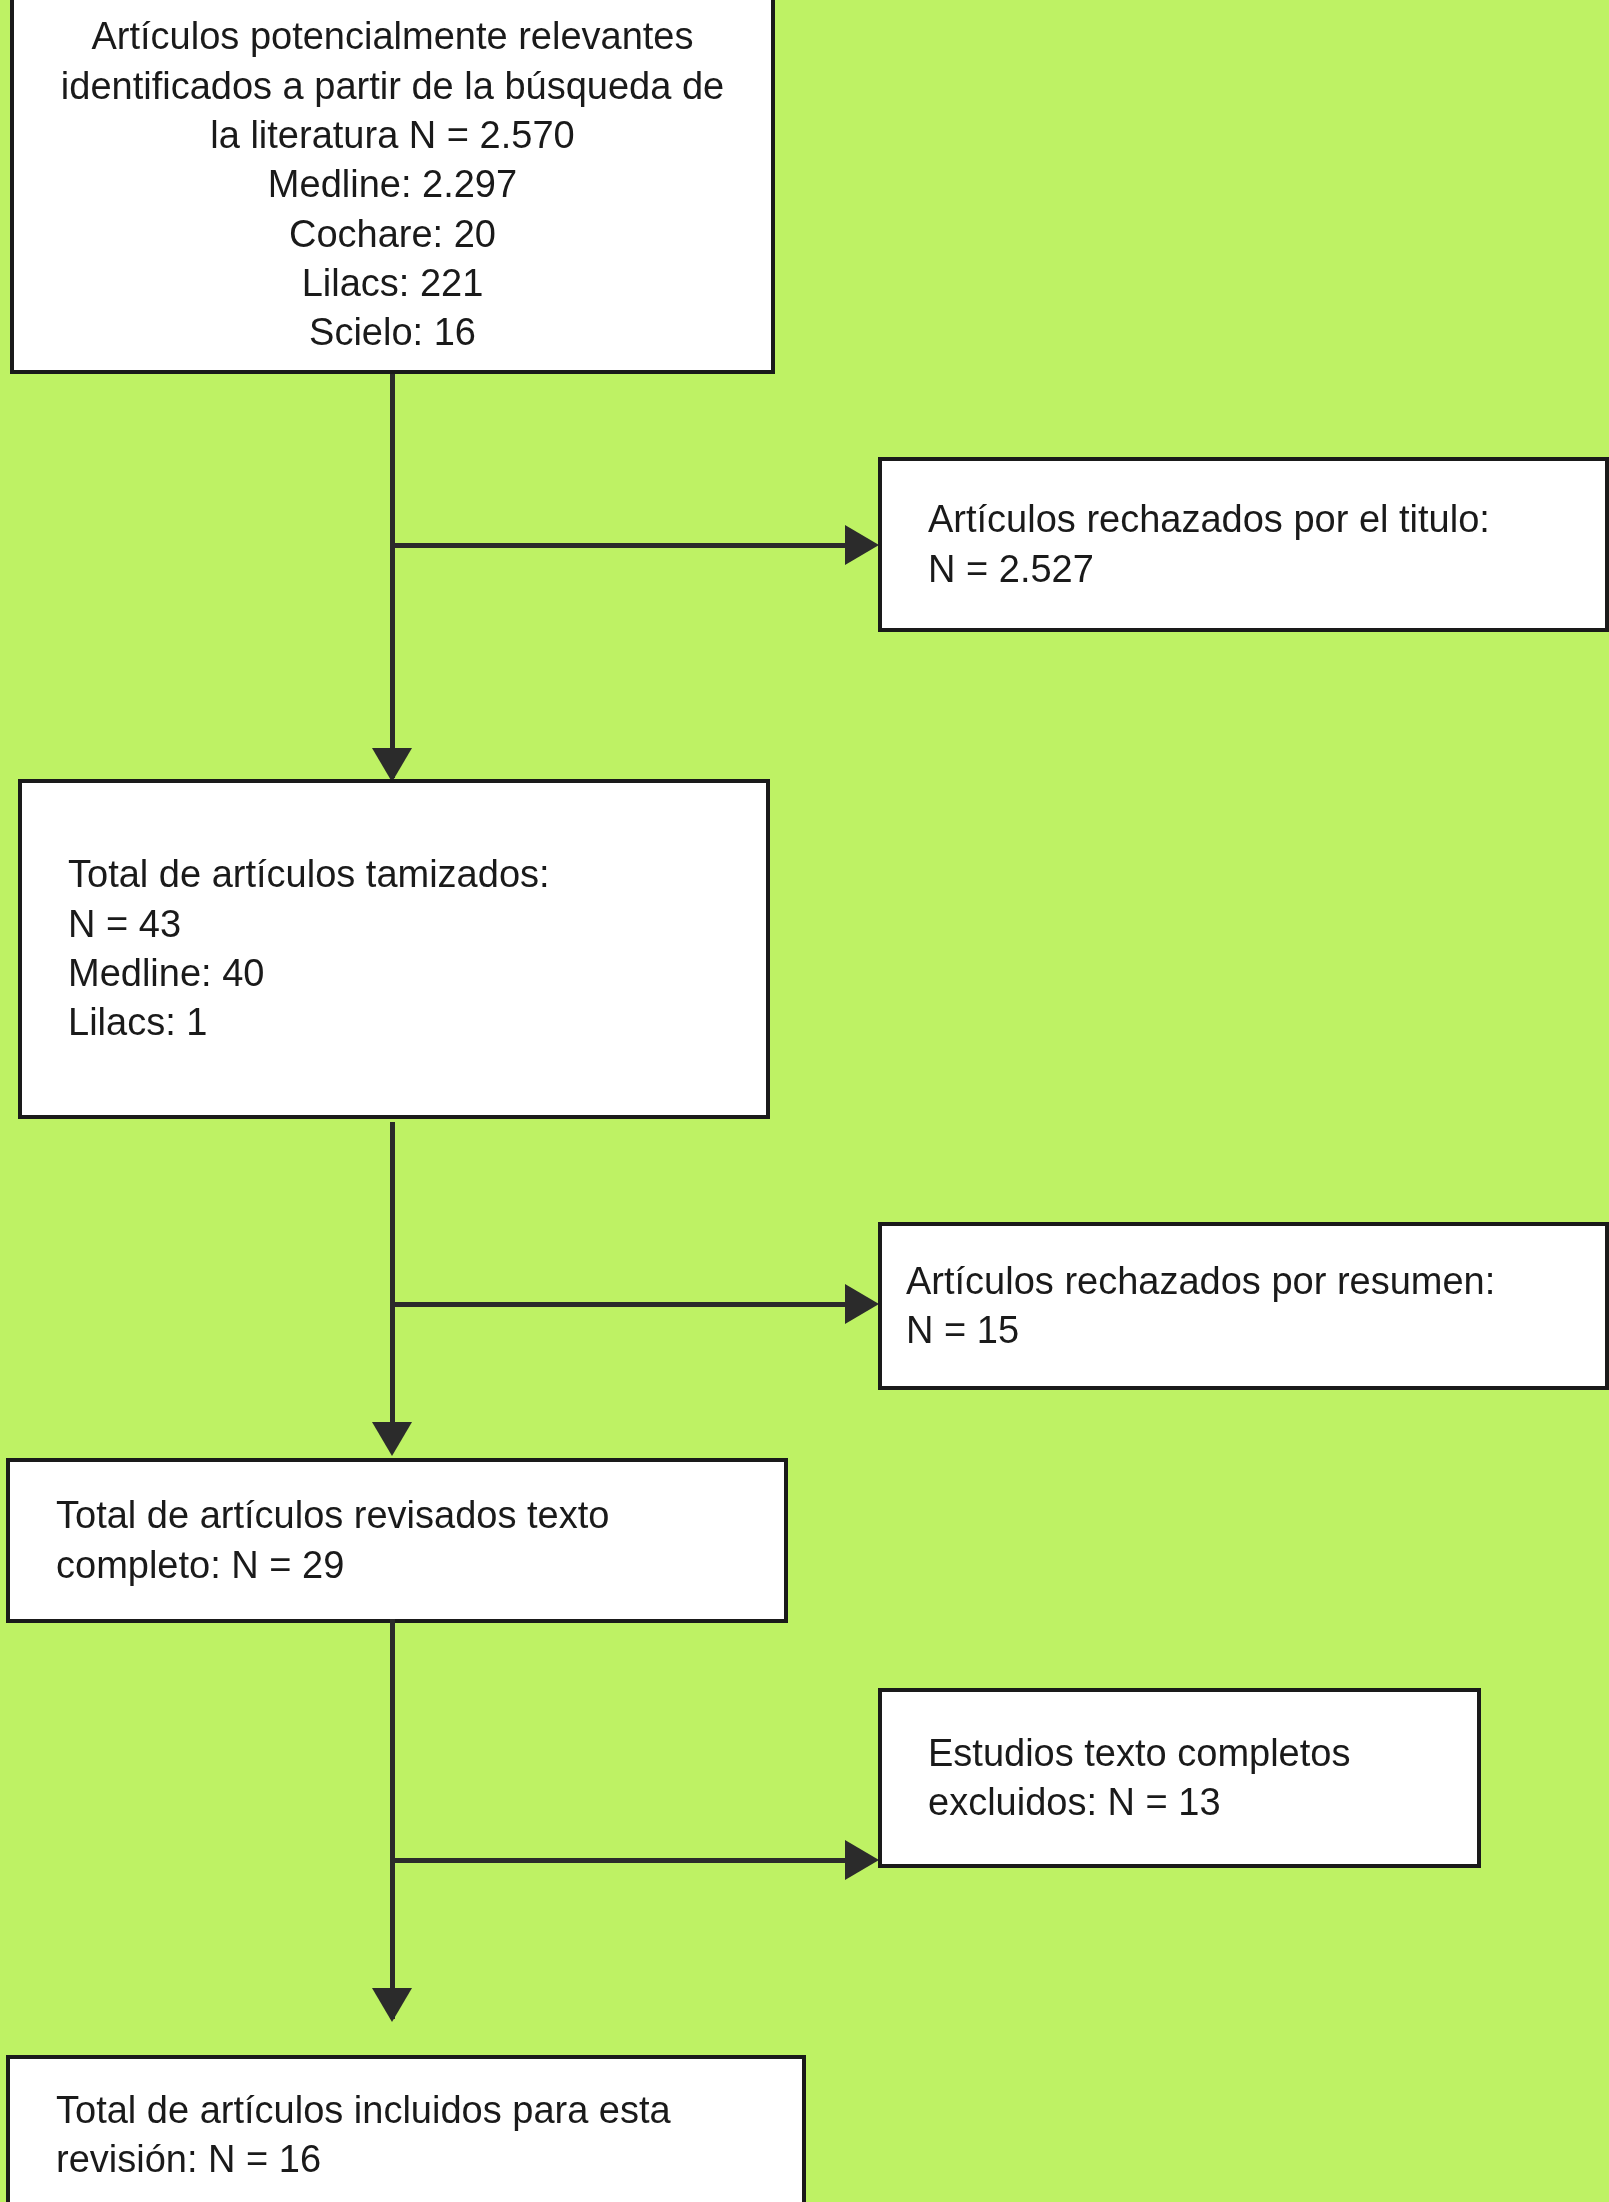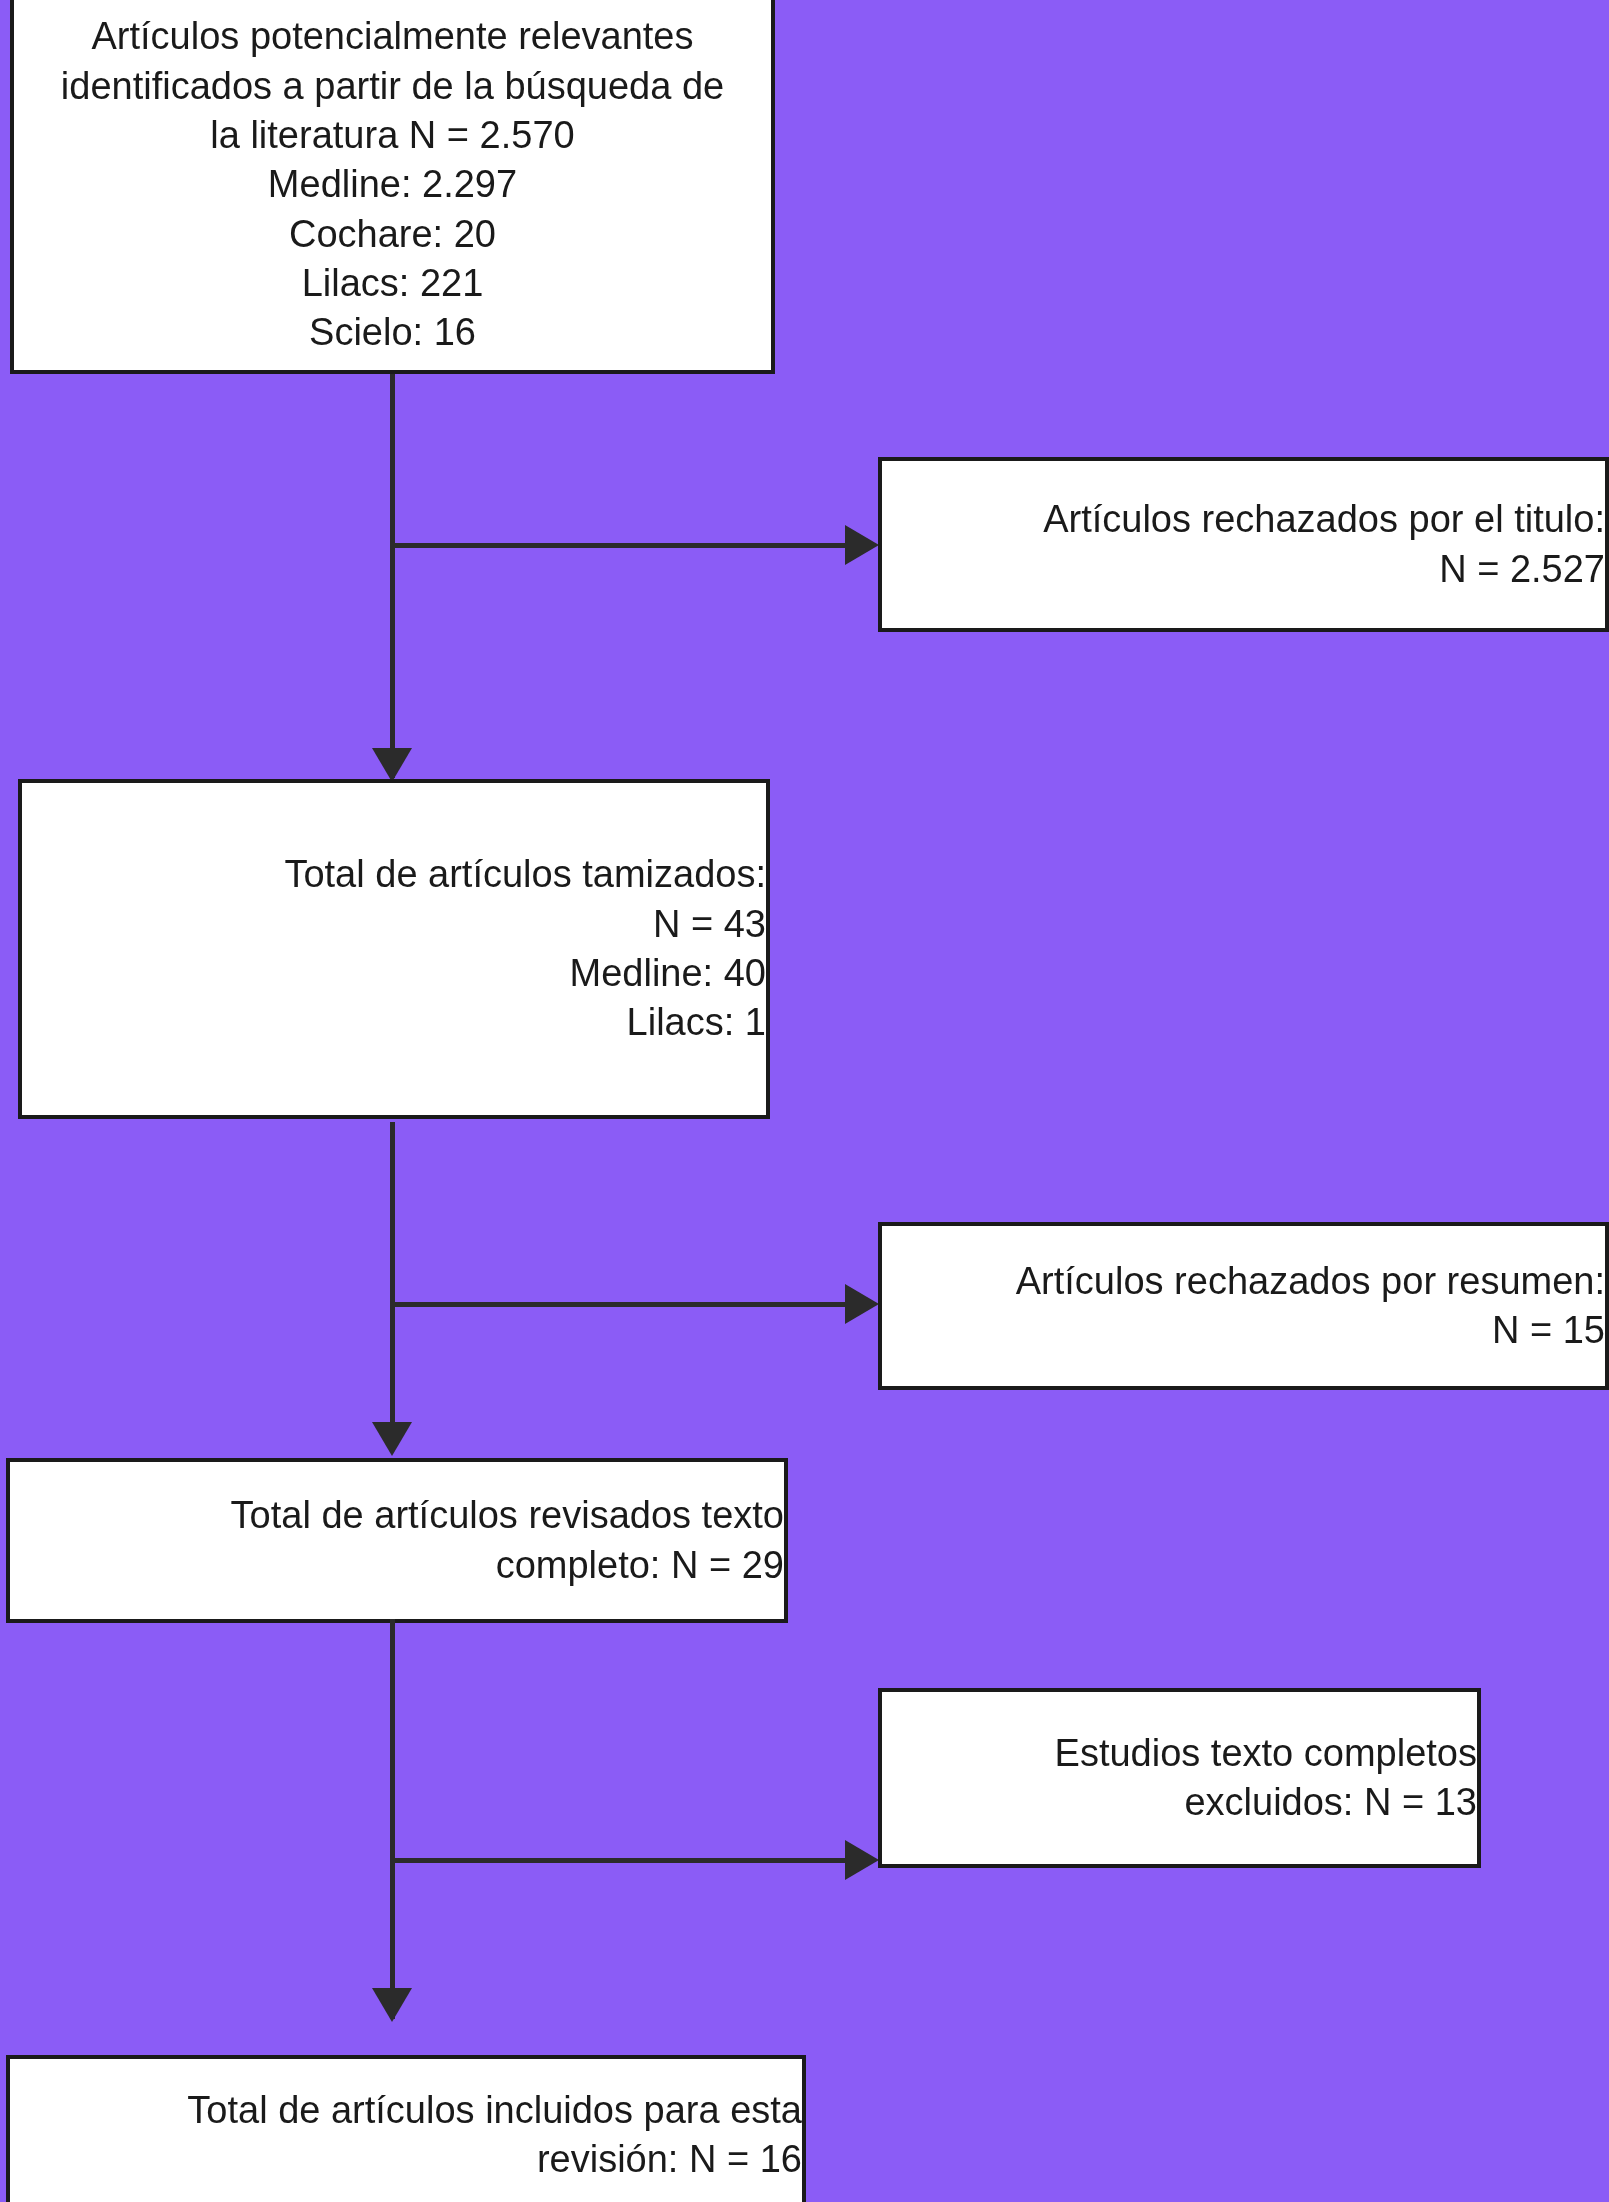--- a/index.html
+++ b/index.html
@@ -4,21 +4,21 @@
 <style>
   html, body {
     margin: 0;
     padding: 0;
     background: #ffffff;
   }
   #canvas {
     position: relative;
     width: 1609px;
     height: 2202px;
-    background: #8b5cf6;
+    background: #bef264;
     font-family: "Liberation Sans", sans-serif;
     color: #1a1a1a;
     overflow: hidden;
   }
   .node {
     position: absolute;
     box-sizing: border-box;
     border: 4px solid #1a1a1a;
     background: #ffffff;
     display: flex;
@@ -28,21 +28,20 @@
   .node .line {
     font-size: 38px;
     line-height: 1.30;
     white-space: pre;
   }
   .node.center .line {
     text-align: center;
   }
   .node.left {
     padding-left: 46px;
-    align-items: flex-end;
   }
   .node.left .line {
     text-align: left;
   }
 
   
   .vline {
     position: absolute;
     width: 5px;
     background: #2b2b2b;

